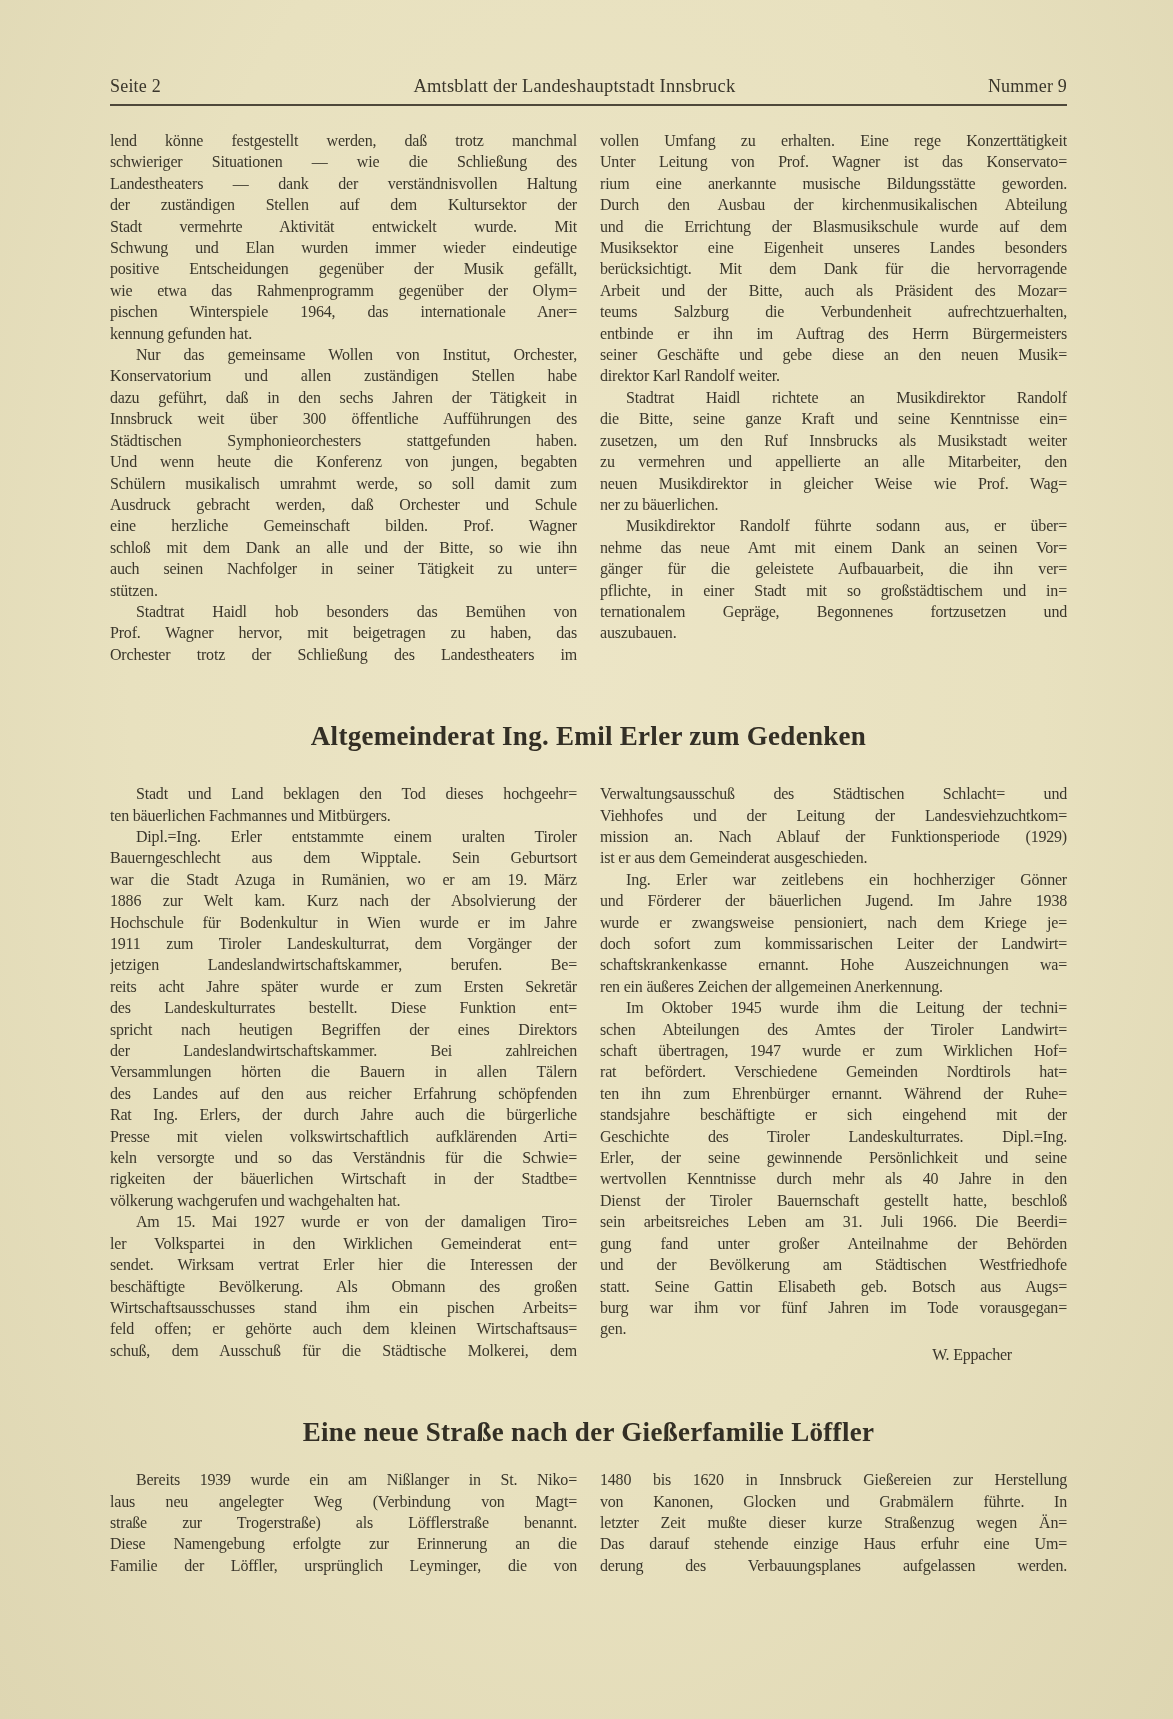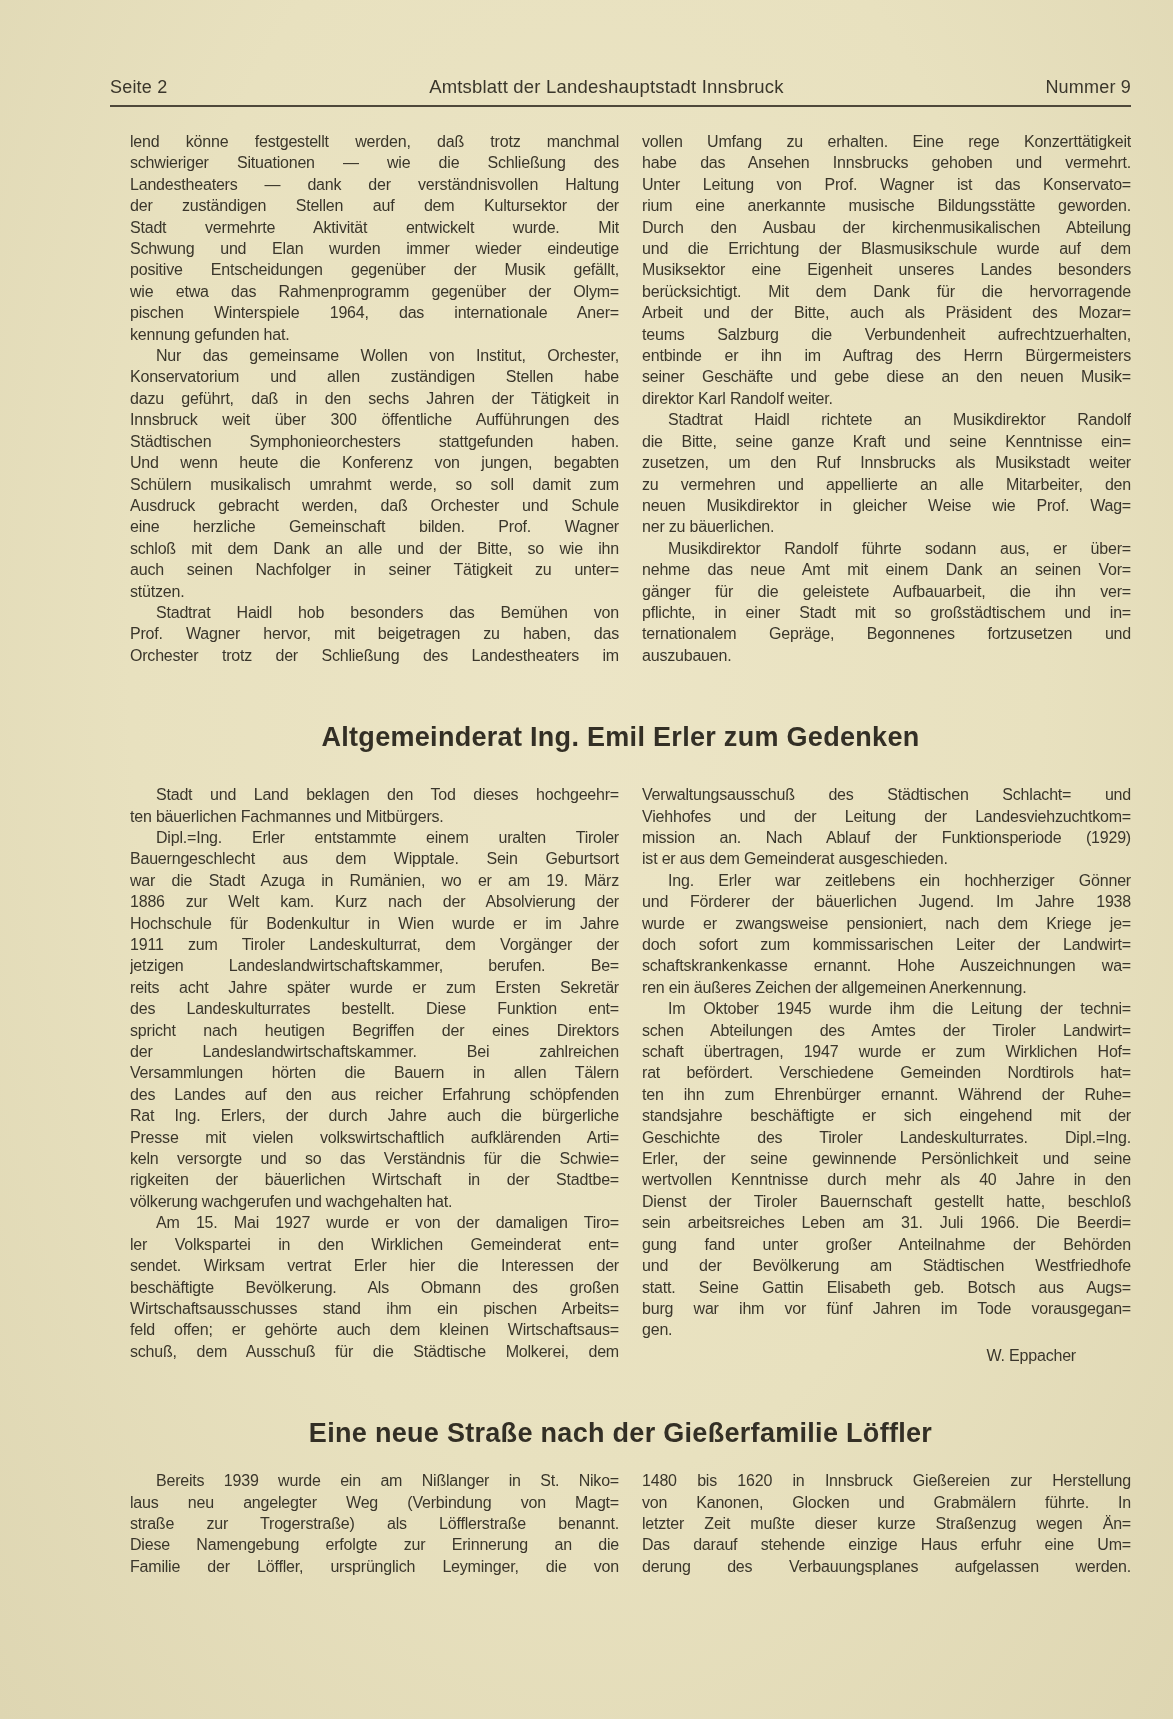--- a/index.html
+++ b/index.html
@@ -1,32 +1,32 @@
 <!DOCTYPE html>
 <html style="--paper: #e8e1bf; --ink: #3a362b;"><head>
 <meta charset="utf-8">
 <style>
   html,body { margin:0; padding:0; }
   body { width:1173px; height:1719px; background:#d8d0ac; }
   .page {
     position:relative;
     width:1173px; height:1719px;
     background: radial-gradient(ellipse at 50% 38%, #ece5c6 0%, #e8e1bf 55%, #ded6b2 100%);
-    font-family:Liberation Sans, sans-serif;
+    font-family:Liberation Serif, serif;
     color:var(--ink,#3a362b);
     overflow:hidden;
     box-sizing:border-box;
-    padding:76px 42px 0 110px;
+    padding:76px 106px 0 110px;
   }
   .masthead { display:flex; justify-content:space-between; align-items:baseline;
     font-size:18px; letter-spacing:.2px; }
   .masthead .center { font-size:18.5px; }
   .rule { border:0; border-top:2.2px solid #4e483a; margin:7px 0 0 0; }
   .body-start { margin-top:24px; }
-  .cols { display:flex; gap:23px;margin-left:20px; }
+  .cols { display:flex; gap:23px; }
   .col { flex:1 1 0; min-width:0; }
   .line {
     font-size:16px; line-height:21.4px; letter-spacing:-0.2px;
     text-align:justify; text-align-last:justify;
     white-space:nowrap; overflow:hidden;
   }
   .line.end { text-align-last:left; }
   .line.indent { text-indent:26px; }
   .line.sig { text-align-last:right; padding-right:55px; margin-top:4px; }
   .headline {
@@ -73,21 +73,20 @@
           <div class="line">eine herzliche Gemeinschaft bilden. Prof. Wagner</div>
           <div class="line">schloß mit dem Dank an alle und der Bitte, so wie ihn</div>
           <div class="line">auch seinen Nachfolger in seiner Tätigkeit zu unter=</div>
           <div class="line end">stützen.</div>
           <div class="line indent">Stadtrat Haidl hob besonders das Bemühen von</div>
           <div class="line">Prof. Wagner hervor, mit beigetragen zu haben, das</div>
           <div class="line">Orchester trotz der Schließung des Landestheaters im</div>
         </div>
       <div class="col">
           <div class="line">vollen Umfang zu erhalten. Eine rege Konzerttätigkeit</div>
-          <div class="line">habe das Ansehen Innsbrucks gehoben und vermehrt.</div>
           <div class="line">Unter Leitung von Prof. Wagner ist das Konservato=</div>
           <div class="line">rium eine anerkannte musische Bildungsstätte geworden.</div>
           <div class="line">Durch den Ausbau der kirchenmusikalischen Abteilung</div>
           <div class="line">und die Errichtung der Blasmusikschule wurde auf dem</div>
           <div class="line">Musiksektor eine Eigenheit unseres Landes besonders</div>
           <div class="line">berücksichtigt. Mit dem Dank für die hervorragende</div>
           <div class="line">Arbeit und der Bitte, auch als Präsident des Mozar=</div>
           <div class="line">teums Salzburg die Verbundenheit aufrechtzuerhalten,</div>
           <div class="line">entbinde er ihn im Auftrag des Herrn Bürgermeisters</div>
           <div class="line">seiner Geschäfte und gebe diese an den neuen Musik=</div>

